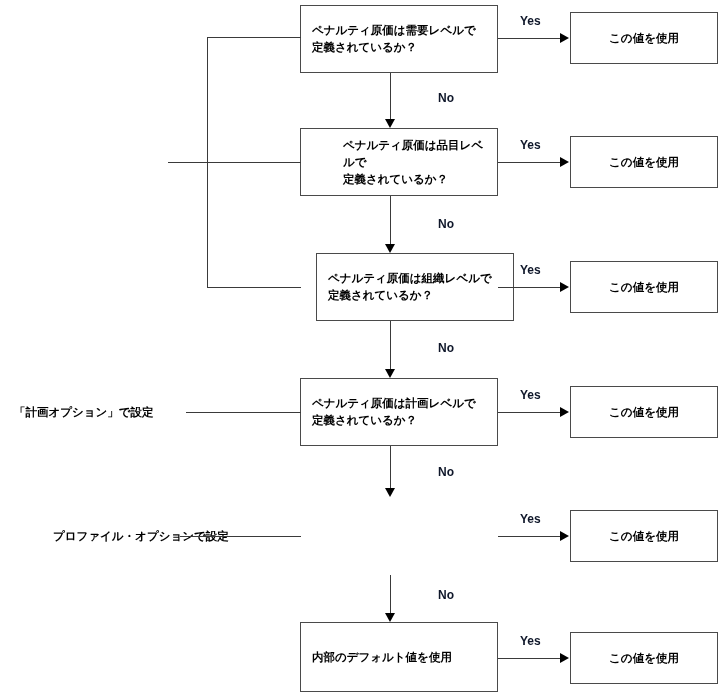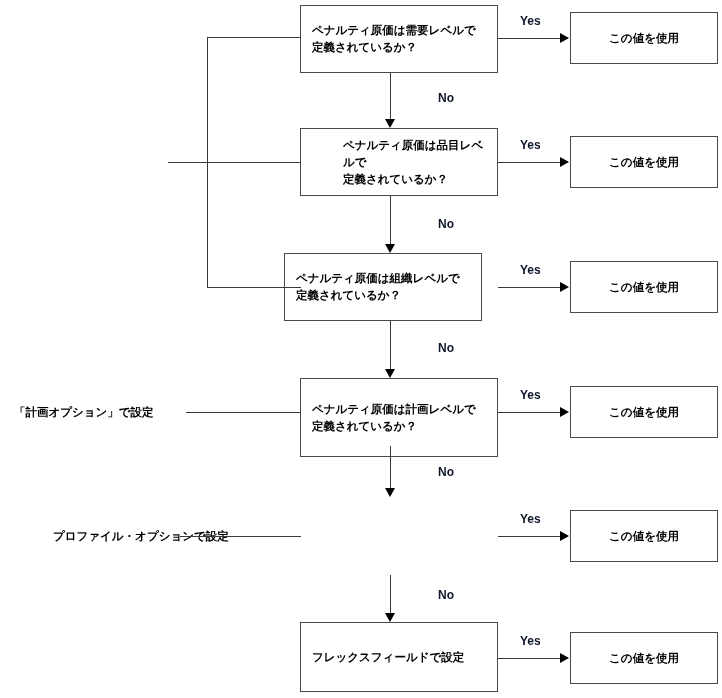--- a/index.html
+++ b/index.html
@@ -105,33 +105,33 @@
   <div class="box decision-box" style="left:300px; top:5px; width:198px; height:68px;">
     <span class="box-text">ペナルティ原価は需要レベルで
 定義されているか？</span>
   </div>
 
   <div class="box decision-box" style="left:300px; top:128px; width:198px; height:68px;padding-left:42px;">
     <span class="box-text">ペナルティ原価は品目レベルで
 定義されているか？</span>
   </div>
 
-  <div class="box decision-box" style="left:284px; top:253px; width:198px; height:68px;">
+  <div class="box decision-box" style="left:316px; top:253px; width:198px; height:68px;">
     <span class="box-text">ペナルティ原価は組織レベルで
 定義されているか？</span>
   </div>
 
-  <div class="box decision-box" style="left:300px; top:378px; width:198px; height:79px;">
+  <div class="box decision-box" style="left:300px; top:378px; width:198px; height:68px;">
     <span class="box-text">ペナルティ原価は計画レベルで
 定義されているか？</span>
   </div>
 
 
   <div class="box decision-box" style="left:300px; top:622px; width:198px; height:70px;">
-    <span class="box-text">フレックスフィールドで設定</span>
+    <span class="box-text">内部のデフォルト値を使用</span>
   </div>
 
   <div class="box result-box" style="left:570px; top:12px; width:148px; height:52px;">
     <span class="box-text">この値を使用</span>
   </div>
 
   <div class="box result-box" style="left:570px; top:136px; width:148px; height:52px;">
     <span class="box-text">この値を使用</span>
   </div>
 

